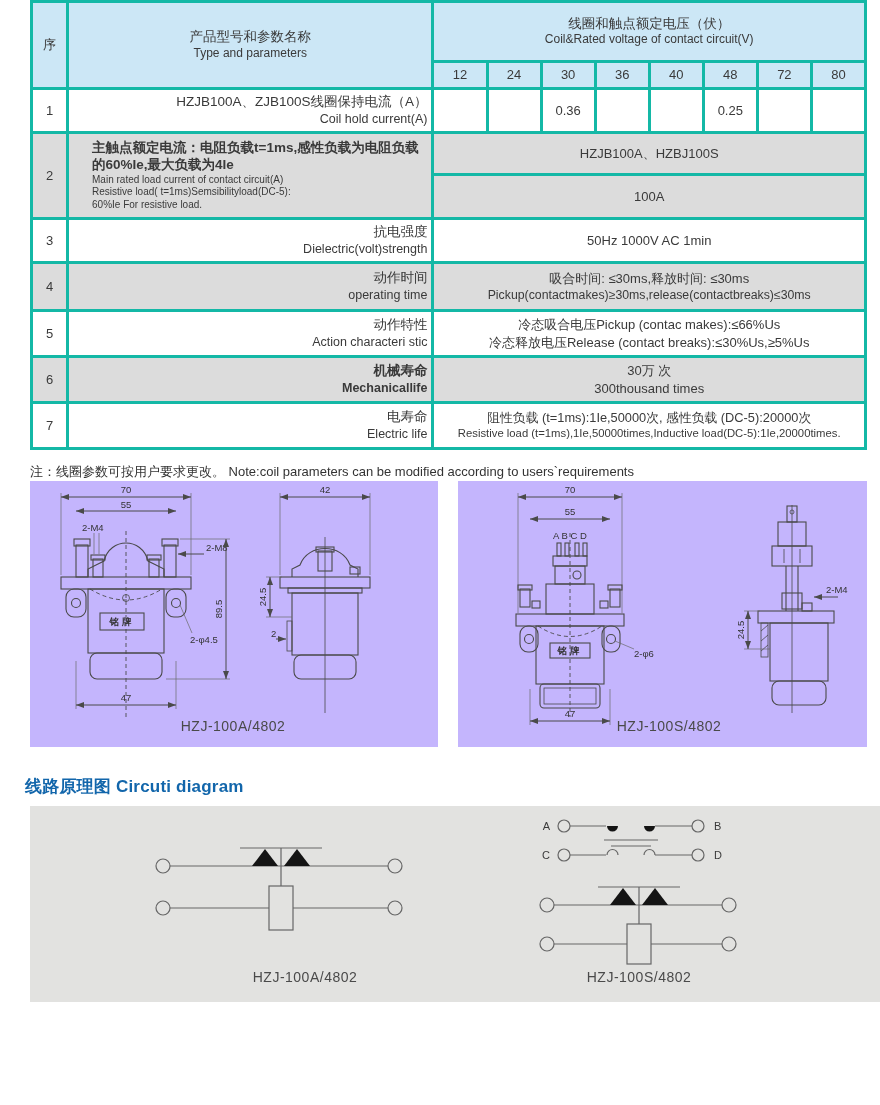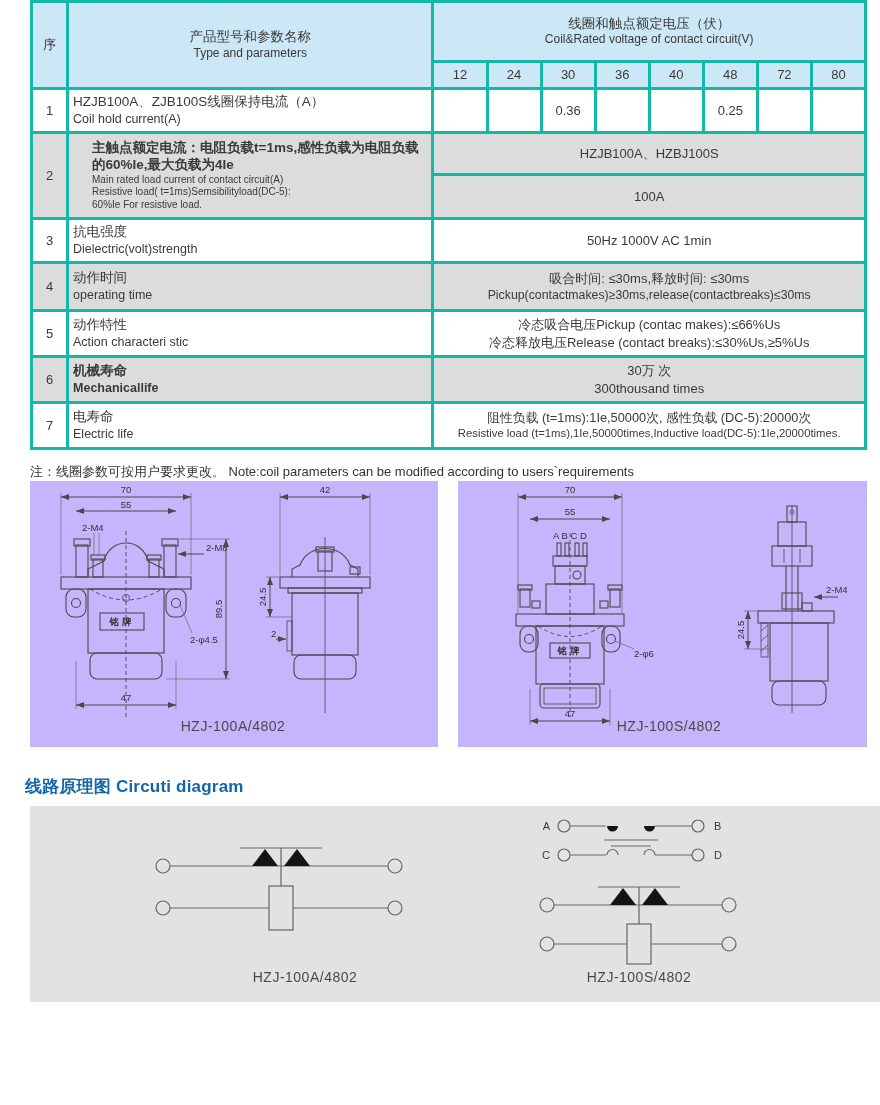--- a/index.html
+++ b/index.html
@@ -11,21 +11,21 @@
   .title1{margin:9px 0 12px 30px;}
   .title2{margin:26px 0 10px 25px;}
   .title3{margin:28px 0 8px 25px;}
 
   
   table.tech{border-collapse:collapse;table-layout:fixed;width:837px;margin-left:30px;
              border:2px solid #1c1c1c;font-size:13px;}
   table.tech td{border:3px solid #14b8a6;vertical-align:middle;padding:2px 4px;
                 color:#3a3a3a;line-height:1.32;}
   td.seq{text-align:center;border-right:3px double #6a6a6a;font-size:13px;}
-  td.pcell{text-align:left;border-right:2px solid #4a4a4a;}
+  td.pcell{text-align:right;border-right:2px solid #4a4a4a;}
   td.pcell .zh{display:block;font-size:13.5px;}
   td.pcell .en{display:block;font-size:12.5px;}
   td.pcell.left{text-align:left;padding-left:23px;}
   td.pcell.left .zh{font-weight:bold;line-height:1.25;}
   td.pcell.left .en{font-size:10px;line-height:1.25;}
   .bold .zh,.bold .en{font-weight:bold;}
   td.hblue{background:#cce7f6;text-align:center;}
   td.hdeep{border-bottom:2px solid #333;}
   td.vnum{background:#cce7f6;text-align:center;font-size:13px;}
   tr.gray td{background:#dcdcdc;}

